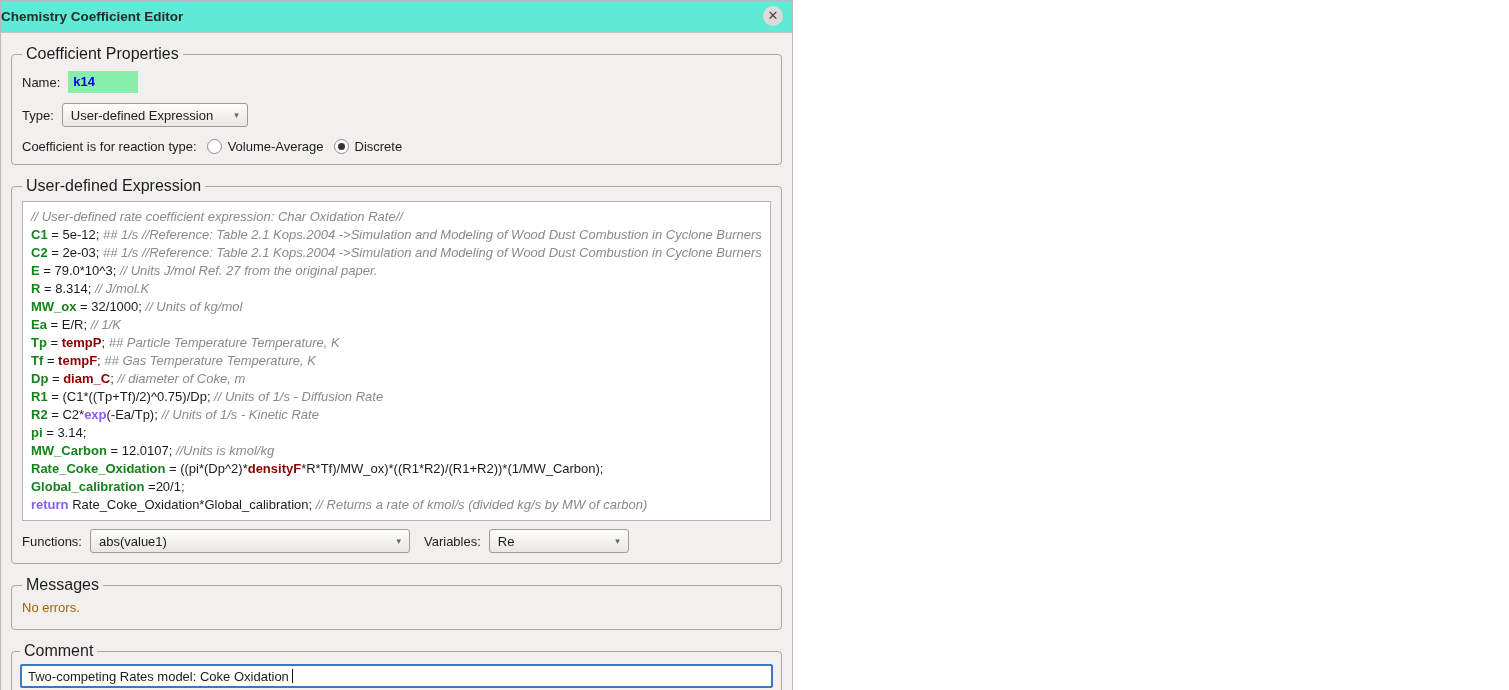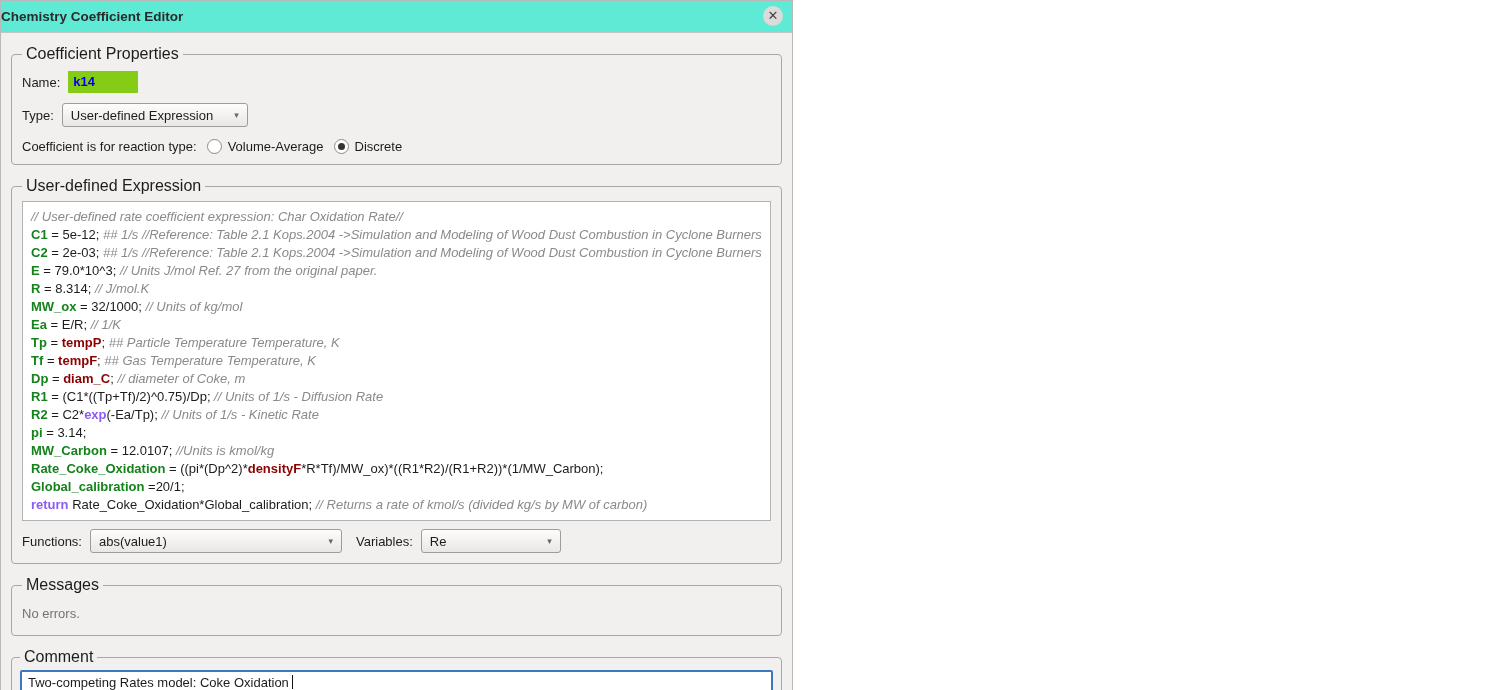--- a/index.html
+++ b/index.html
@@ -21,21 +21,21 @@
   .content { padding:12px 13px 0; }
   .dlg-right .content { padding:12px 10px 0; }
 
   fieldset { border:1px solid #a7a7a7; border-radius:4px; margin:0 0 12px 0;
              padding:6px 10px 10px; min-inline-size:0; }
   legend { padding:0 4px; font-size:16px; color:#1c1c1c; }
 
   .row { display:flex; align-items:center; }
   .name-row { margin:2px 0 10px; }
   .lbl { margin-right:8px; }
-  .name-field { width:60px; height:20px; background:#84cc16; font-weight:bold; color:#0000e6;
+  .name-field { width:60px; height:20px; background:#86efac; font-weight:bold; color:#0000e6;
                 padding:1px 5px; line-height:20px; }
   .type-row { margin-bottom:12px; }
   .combo { display:inline-flex; align-items:center; justify-content:space-between;
            box-sizing:border-box; height:24px; padding:0 8px;
            background:linear-gradient(#fdfdfc,#e9e7e4); border:1px solid #9c9c9c;
            border-radius:3px; }
   .combo .arrow { color:#666; font-size:9px; margin-left:10px; }
   .type-combo { width:186px; }
   .reaction-row { margin-bottom:0; }
   .radio { width:15px; height:15px; border-radius:50%; border:1px solid #8a8a8a; background:#fff;
@@ -49,26 +49,26 @@
   .dlg-right .codebox { height:306px; }
   .code-line { white-space:pre; line-height:17px; font-size:13px; }
   .dlg-right .code-line { line-height:18px; }
   .seg-c { color:#8a8a8a; font-style:italic; }
   .seg-g { color:#15821c; font-weight:bold; }
   .seg-k { color:#8b5cf6; font-weight:bold; }
   .seg-v { color:#8b0000; font-weight:bold; }
   .seg-p { color:#1c1c1c; }
 
   .fn-row { display:flex; align-items:center; }
-  .fn-combo { width:252px; margin-right:14px; }
+  .fn-combo { width:320px; margin-right:14px; }
   .dlg-left  .var-combo { width:88px; }
   .dlg-right .var-combo { width:140px; }
 
   .messages-box { padding:6px 10px 14px; }
-  .msg-text { color:#737373; margin-top:6px; }
+  .msg-text { color:#a16207; }
 
   .comment-box { padding:4px 8px 8px; }
   .comment-input { height:24px; display:flex; align-items:center; background:#fff;
                    border:2px solid #3d77c2; border-radius:2px; padding:0 6px; box-sizing:border-box; }
   .text-cursor { display:inline-block; width:1px; height:14px; background:#111; margin-left:3px; }
 
   .btn-row { display:flex; align-items:center; margin:12px 0 12px; }
   .btn { display:inline-flex; align-items:center; gap:7px; height:28px; padding:0 13px;
          background:linear-gradient(#fcfcfb,#e3e1de); border:1px solid #a8a8a8; border-radius:4px;
          box-sizing:border-box; font-size:13px; color:#1c1c1c; }

